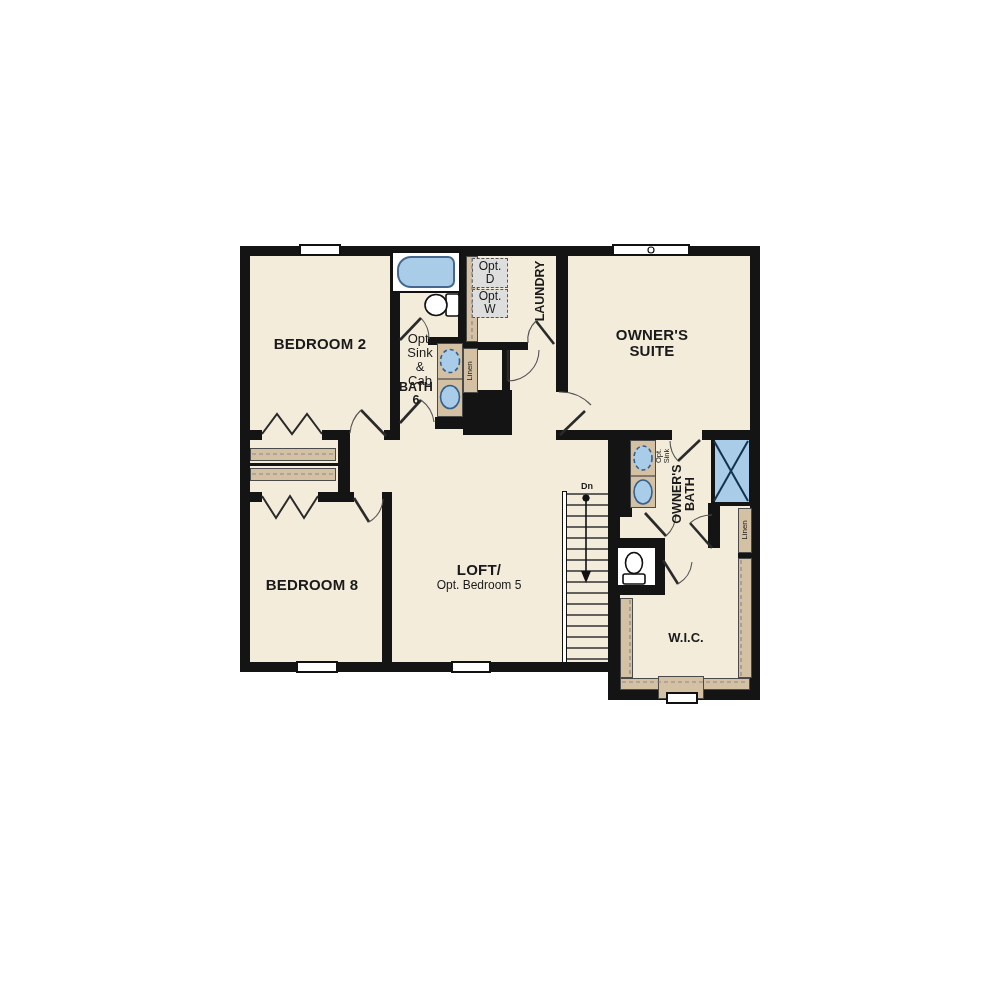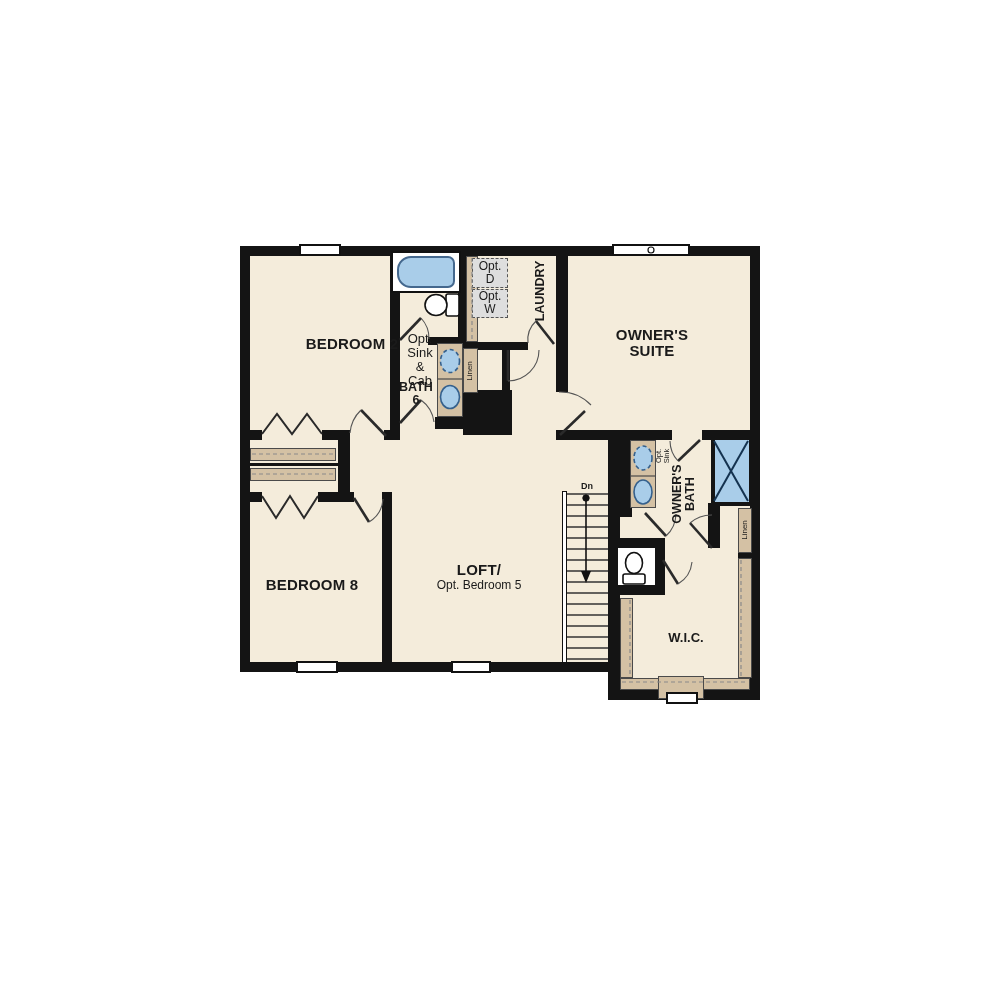--- a/index.html
+++ b/index.html
@@ -176,21 +176,21 @@
       <path d="M712,515 A33 33 0 0 0 690,523"></path>
       <path d="M692,562 A29 29 0 0 1 678,584"></path>
     </g>
 
     <g stroke="#2a2a2a" stroke-width="2" fill="none">
       <polyline points="262,434 277,414 292,434 307,414 322,434"></polyline>
       <polyline points="262,496 276,518 290,496 304,518 318,496"></polyline>
     </g>
   </svg>
 
-  <div class="lbl room-lbl" style="left:250px;top:336px;width:140px;height:16px;margin-left:32px;">BEDROOM 2</div>
+  <div class="lbl room-lbl" style="left:250px;top:336px;width:140px;height:16px;">BEDROOM 2</div>
   <div class="lbl room-lbl" style="left:242px;top:577px;width:140px;height:16px;">BEDROOM 8</div>
   <div class="lbl room-lbl" style="left:602px;top:326px;width:100px;height:34px;">OWNER'S SUITE</div>
   <div class="lbl room-lbl" style="left:419px;top:562px;width:120px;height:16px;">LOFT/</div>
   <div class="lbl lbl-sm" style="left:419px;top:580px;width:120px;height:11px;font-size:12px;">Opt. Bedroom 5</div>
   <div class="lbl" style="left:395px;top:380px;width:42px;height:28px;font-size:12.5px;">BATH 6</div>
   <div class="lbl" style="left:646px;top:631px;width:80px;height:14px;font-size:13px;">W.I.C.</div>
   <div class="lbl rot" style="left:506px;top:284px;width:70px;height:14px;font-size:12.5px;">LAUNDRY</div>
   <div class="lbl rot" style="left:642px;top:478px;width:84px;height:32px;font-size:12.5px;">OWNER'S BATH</div>
   <div class="lbl lbl-sm" style="left:407px;top:346px;width:26px;height:28px;font-size:13px;">Opt. Sink &amp; Cab</div>
   <div class="lbl lbl-sm rot" style="left:651px;top:446px;width:24px;height:20px;font-size:7.5px;">Opt. Sink</div>

